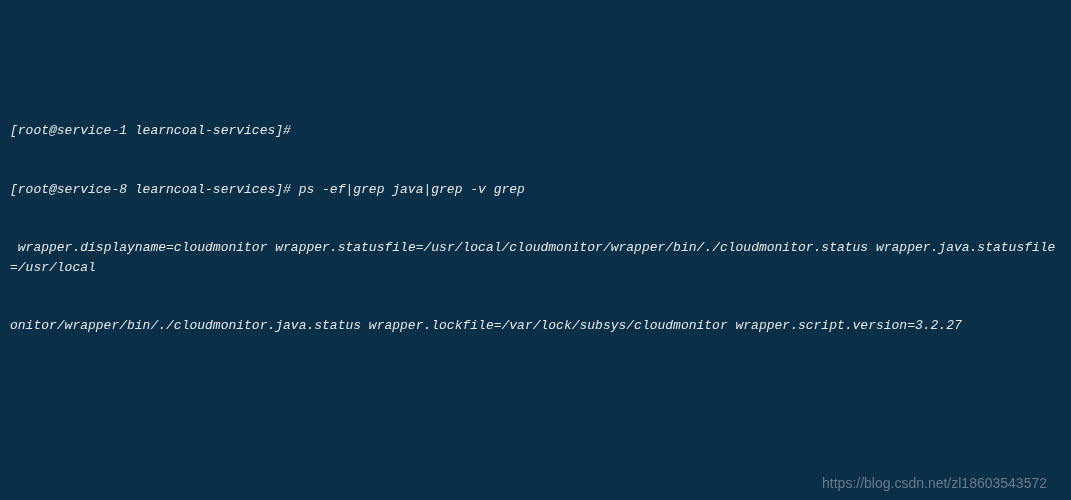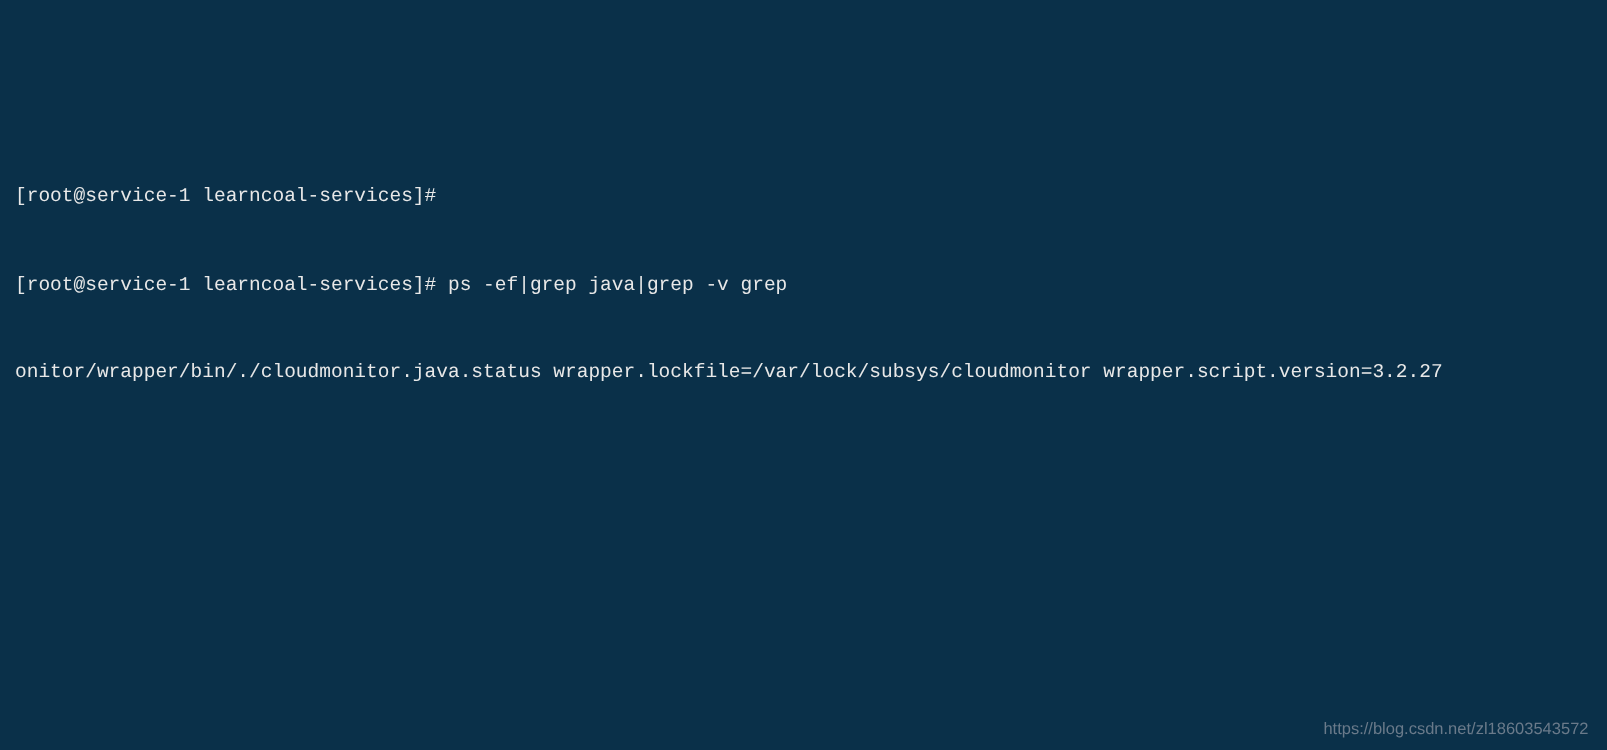--- a/index.html
+++ b/index.html
@@ -16,38 +16,40 @@
       padding: 4px 10px;
       width: 1071px;
       height: 500px;
       overflow: hidden;
       white-space: pre;
       position: relative;
     }
     .terminal-line {
       white-space: pre-wrap;
       word-break: break-all;
+      font-style: italic;
     }
     .watermark {
       position: absolute;
       bottom: 6px;
-      right: 12px;
+      right: 24px;
       color: #6a7a8a;
-      font-size: 11px;
+      font-size: 14px;
       font-family: sans-serif;
     }
   </style>
 </head>
 <body>
 
 
 
 <div>
   <div class="terminal-line">[root@service-1 learncoal-services]#</div>
-  <div class="terminal-line">[root@service-1 learncoal-services]# ps -ef|grep java|grep -v grep</div>
+  <div class="terminal-line">[root@service-8 learncoal-services]# ps -ef|grep java|grep -v grep</div>
+  <div class="terminal-line"> wrapper.displayname=cloudmonitor wrapper.statusfile=/usr/local/cloudmonitor/wrapper/bin/./cloudmonitor.status wrapper.java.statusfile=/usr/local</div>
   <div class="terminal-line">onitor/wrapper/bin/./cloudmonitor.java.status wrapper.lockfile=/var/lock/subsys/cloudmonitor wrapper.script.version=3.2.27</div>
   
   
   
   
   
   
   
   
   

